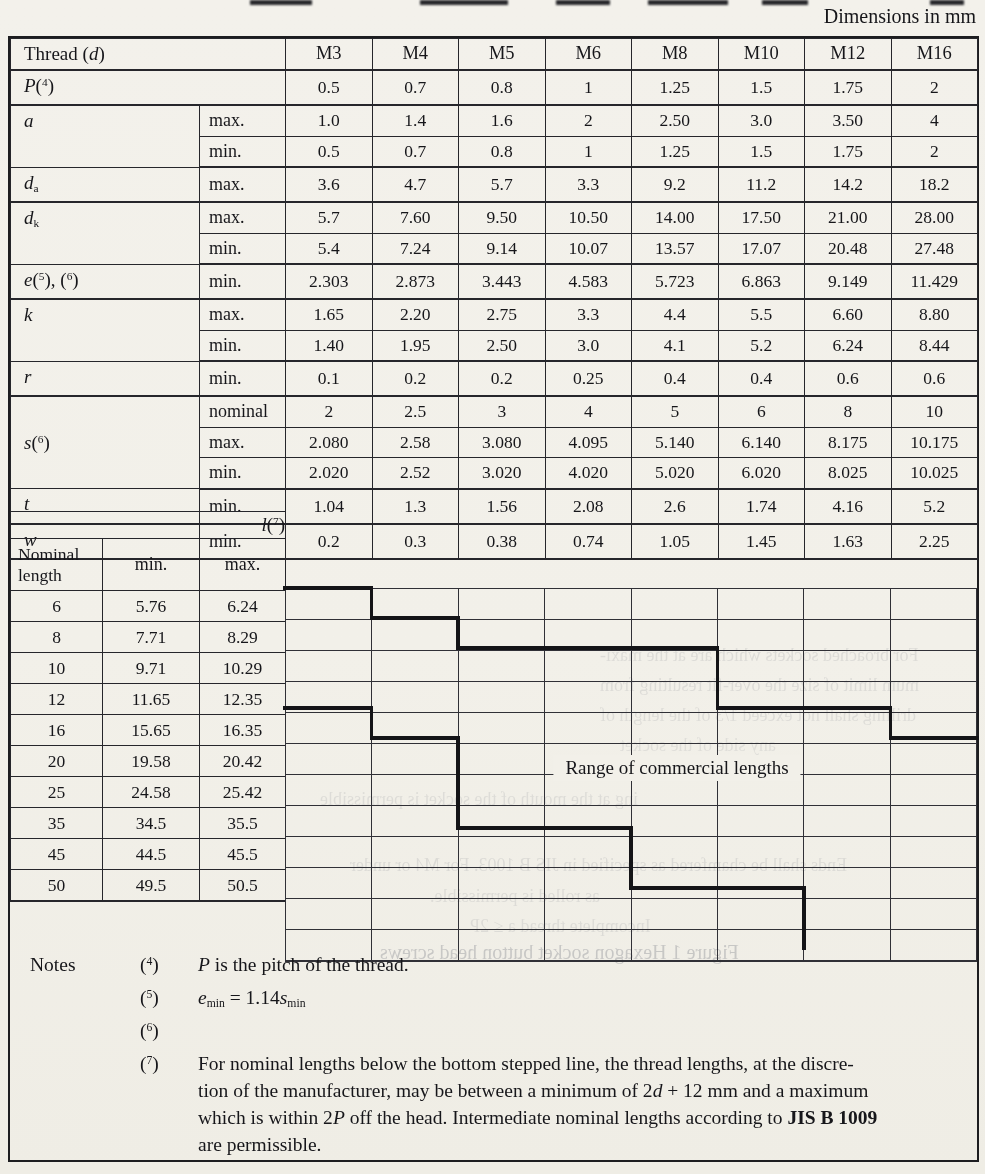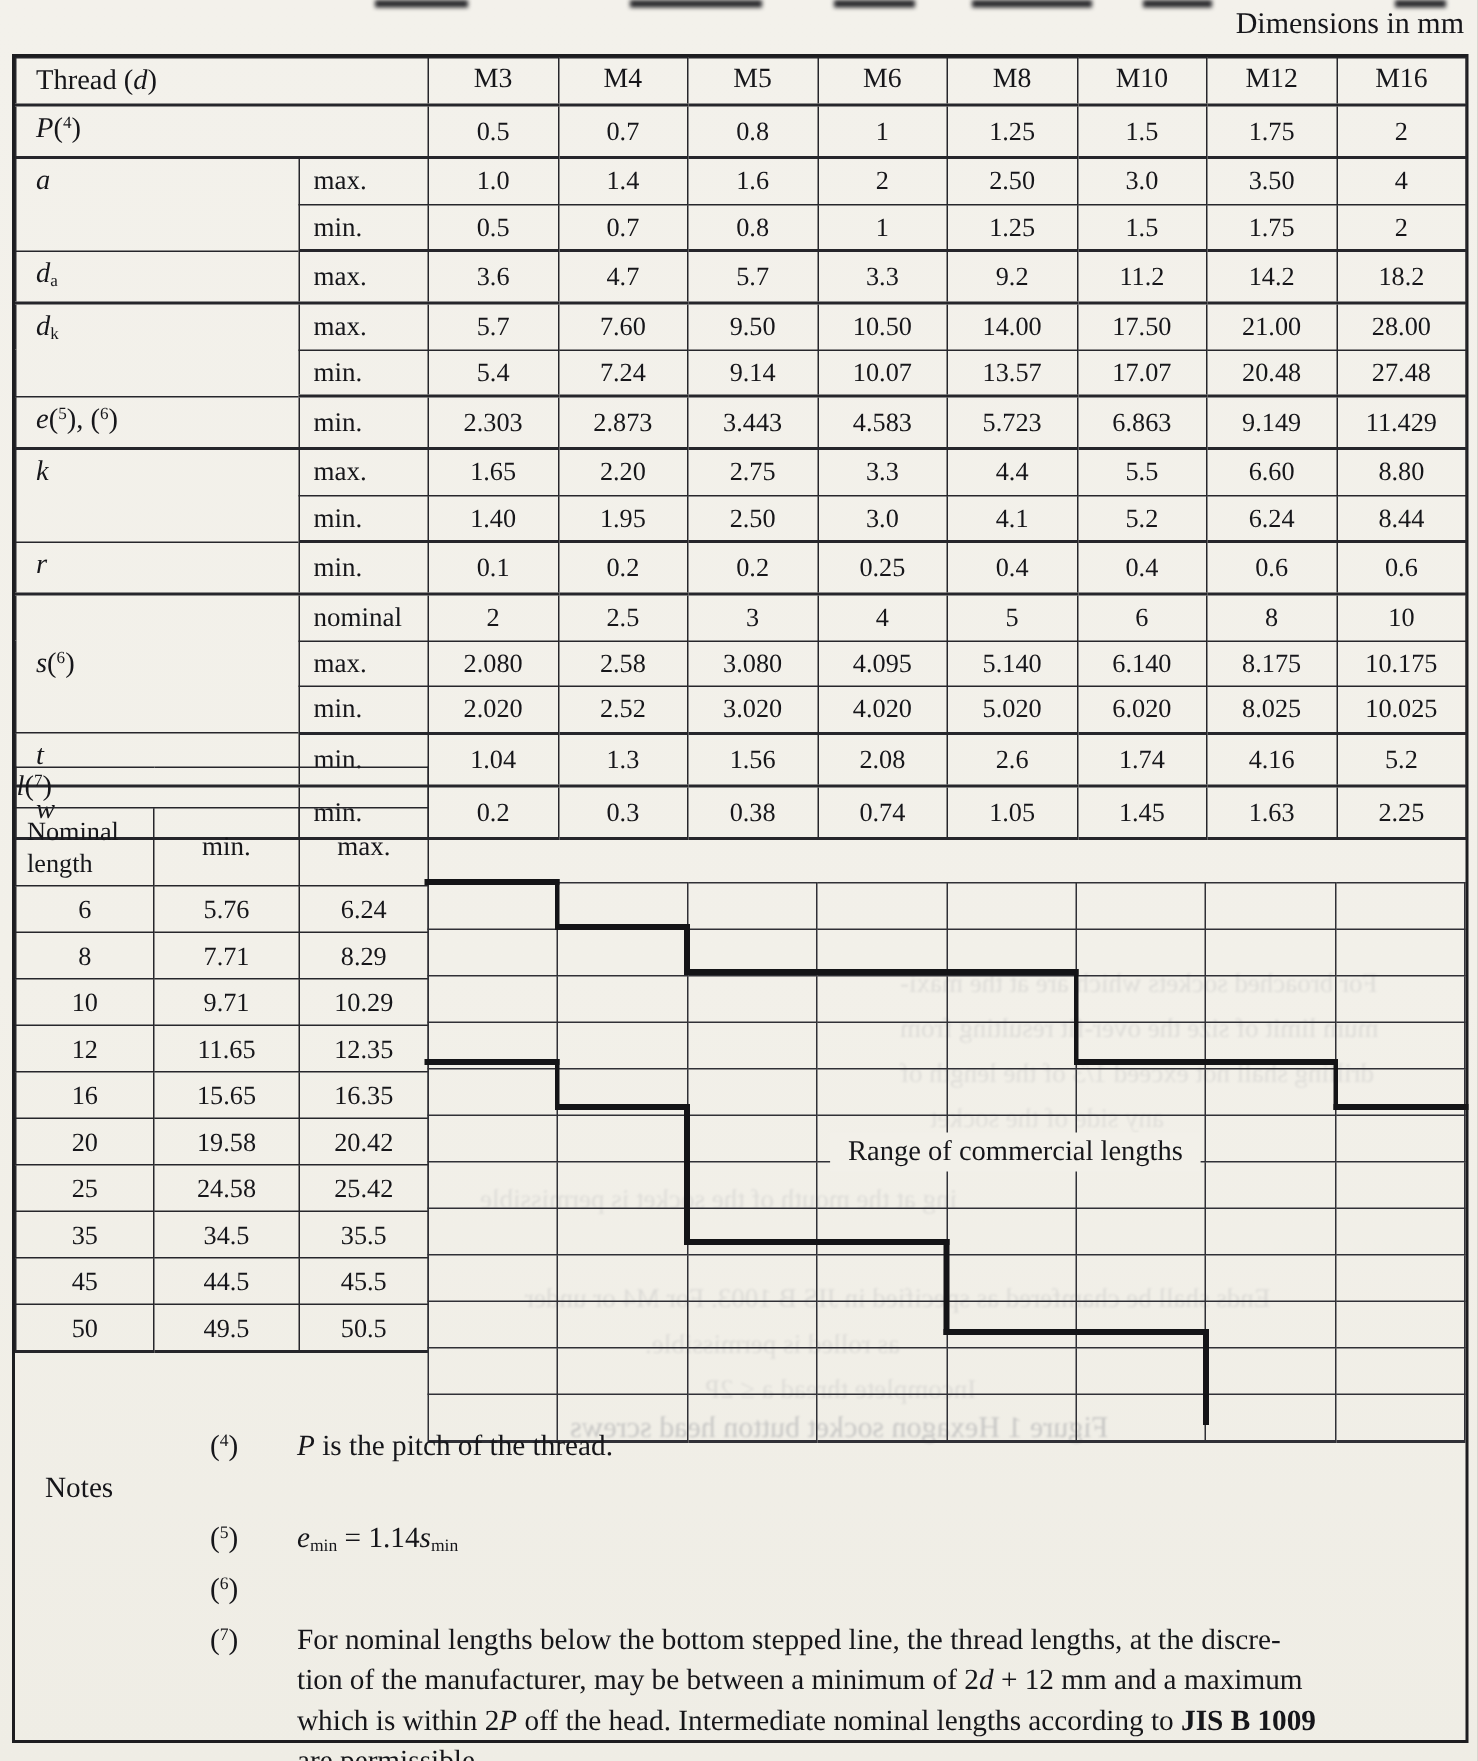--- a/index.html
+++ b/index.html
@@ -22,41 +22,41 @@
   .dim-table .corner,.dim-table .param{text-align:left;padding-left:13px;font-size:19px;font-weight:normal;}
   .dim-table .param{vertical-align:top;padding-top:4px;margin-top:48px;}
   .dim-table .param.vmid{vertical-align:middle;padding-top:0;}
   .dim-table .sub{text-align:left;padding-left:9px;font-size:18px;}
   .dim-table .val{text-align:center;font-size:17.5px;}
   .dim-table th.size{text-align:center;font-size:18.5px;font-weight:normal;}
 
   
   .len-table{position:absolute;left:0;top:473px;width:275px;}
   .len-table td,.len-table th{border:1.4px solid #26262b;}
-  .len-table .l7{height:26px;text-align:left;font-size:19px;}
+  .len-table .l7{height:26px;text-align:right;font-size:19px;}
   .len-table th{height:51px;font-weight:normal;font-size:18px;text-align:center;font-family:Liberation Serif, serif;}
   .len-table th.nl{text-align:left;padding-left:7px;font-size:17.5px;line-height:1.15;}
   .len-table td{height:30px;text-align:center;font-size:17.5px;}
   .len-table tr.gend>td{border-bottom-width:2.3px;}
 
   
   .grid-table{position:absolute;left:275px;top:550px;width:692px;}
   .grid-table td{border:1.3px solid #303036;height:30px;}
   .grid-table tr.gend>td{border-bottom-width:2.3px;}
   .grid-overlay{position:absolute;left:275px;top:550px;width:692px;height:360px;pointer-events:none;}
   .step{position:absolute;background:#141417;}
   .range-label{
     position:absolute;left:392px;top:180px;transform:translate(-50%,-50%);
     background:#f2f0e9;padding:2px 12px;font-size:19px;white-space:nowrap;
   }
 
   
   .notes{position:absolute;left:0;top:913px;width:967px;font-size:19.5px;}
   .note-row{display:flex;margin-bottom:6px;line-height:27px;}
-  .notes-word{width:110px;padding-left:20px;flex:none;margin-top:28px;}
+  .notes-word{width:110px;padding-left:20px;flex:none;}
   .marker{width:58px;flex:none;}
   .note-text{flex:1;}
   .nline{white-space:nowrap;line-height:27px;}
 
   sup{font-size:0.6em;vertical-align:0.5em;line-height:0;}
   sub{font-size:0.6em;vertical-align:-0.25em;line-height:0;}
   i{font-style:italic;}
   b{font-weight:bold;}
 
   

